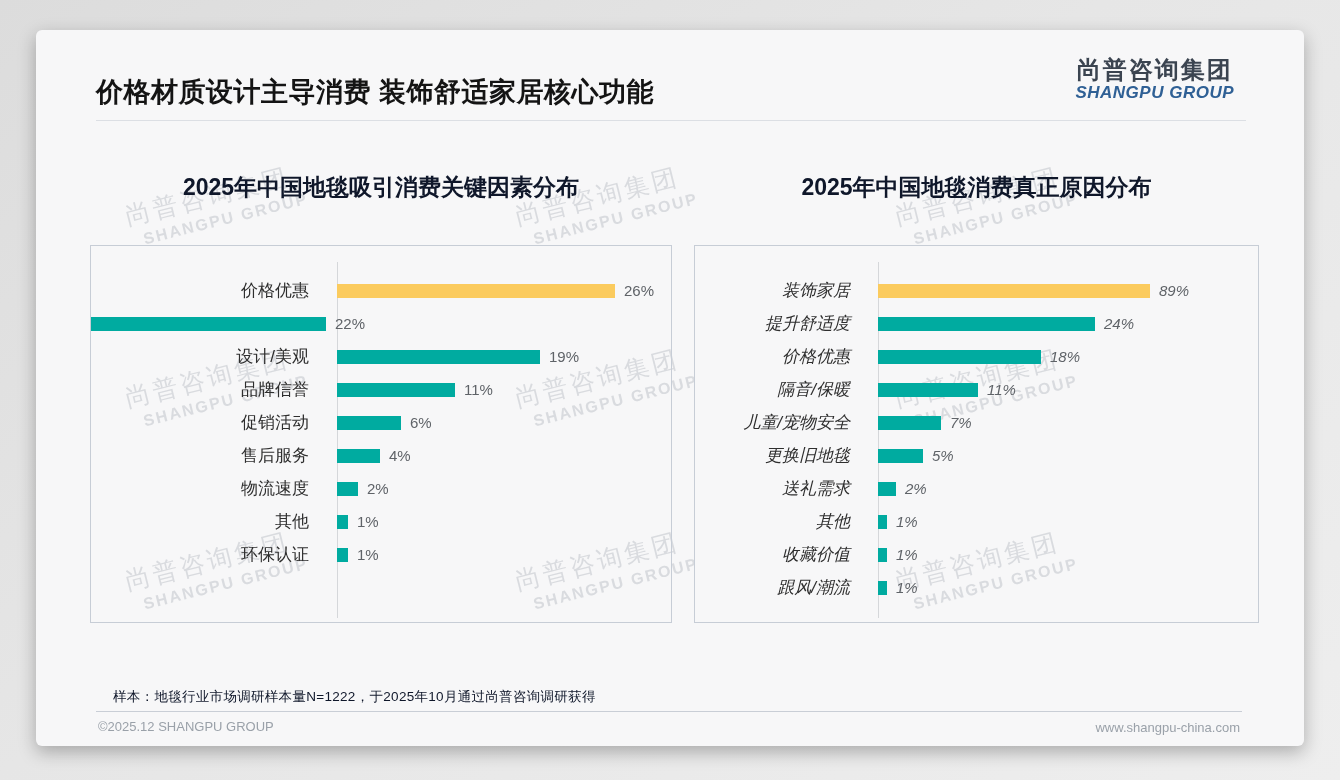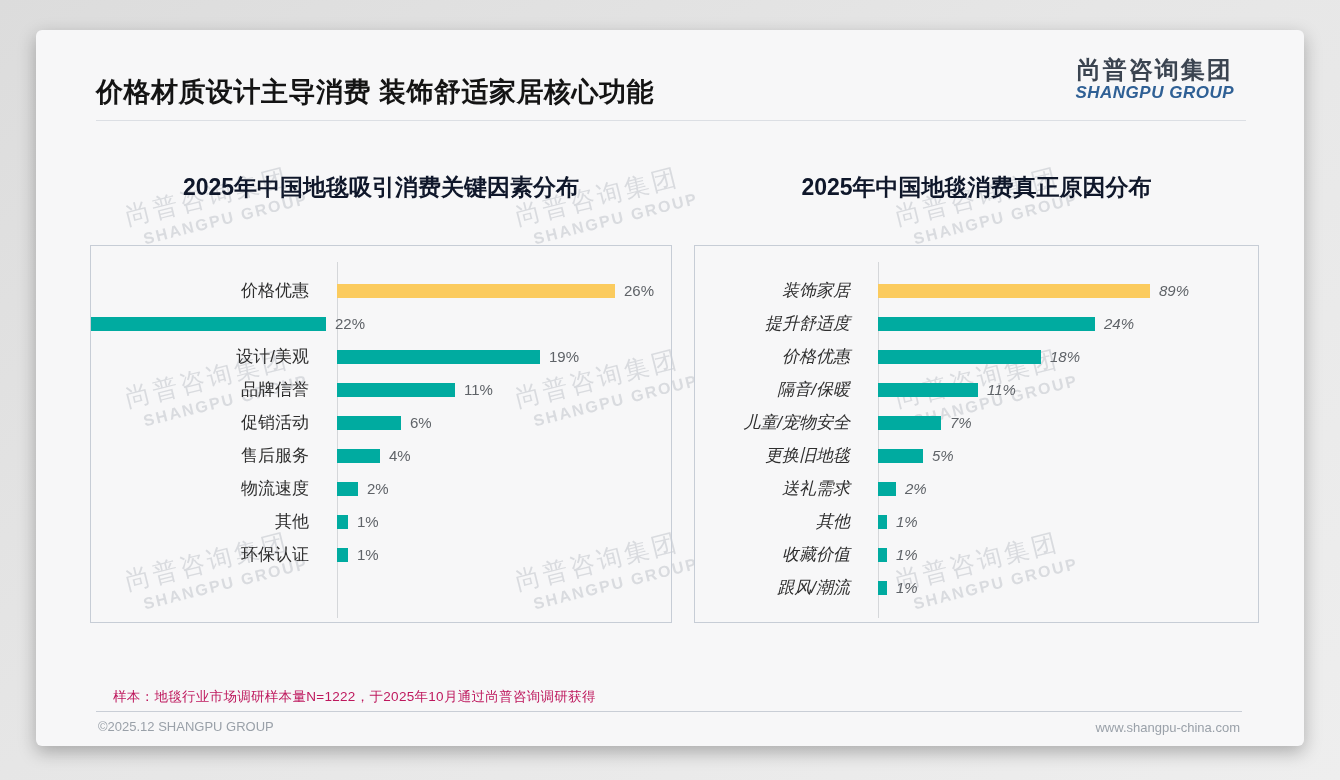--- a/index.html
+++ b/index.html
@@ -50,21 +50,21 @@
   .bar-label{
     box-sizing:border-box;padding-right:28px;text-align:right;white-space:nowrap;
     font-size:17px;color:#2e2e2e;flex:0 0 auto;
   }
   .panel.left .bar-label{width:246px;}
   .panel.right .bar-label{width:183px;}
   .bar-track{flex:1 1 auto;display:flex;align-items:center;height:33px;}
   .bar{height:14px;flex:0 0 auto;}
   .value-label{font-size:15px;color:#5f6368;margin-left:9px;white-space:nowrap;}
   
-  .footnote{position:absolute;left:77px;top:658px;z-index:2;font-size:13.5px;color:#be185d;letter-spacing:0.3px;}
+  .footnote{position:absolute;left:77px;top:658px;z-index:2;font-size:13.5px;color:#0f172a;letter-spacing:0.3px;}
   .footer-divider{position:absolute;left:60px;right:62px;top:681px;height:1px;background:#c9ced6;z-index:2;}
   .copyright{position:absolute;left:62px;top:689px;z-index:2;font-size:13px;color:#9aa1a9;}
   .website{position:absolute;right:64px;top:690px;z-index:2;font-size:13px;color:#9aa1a9;}
 </style>
 </head>
 <body>
 
 <div class="slide">
 
   <div class="wm-layer" id="wm-layer">

